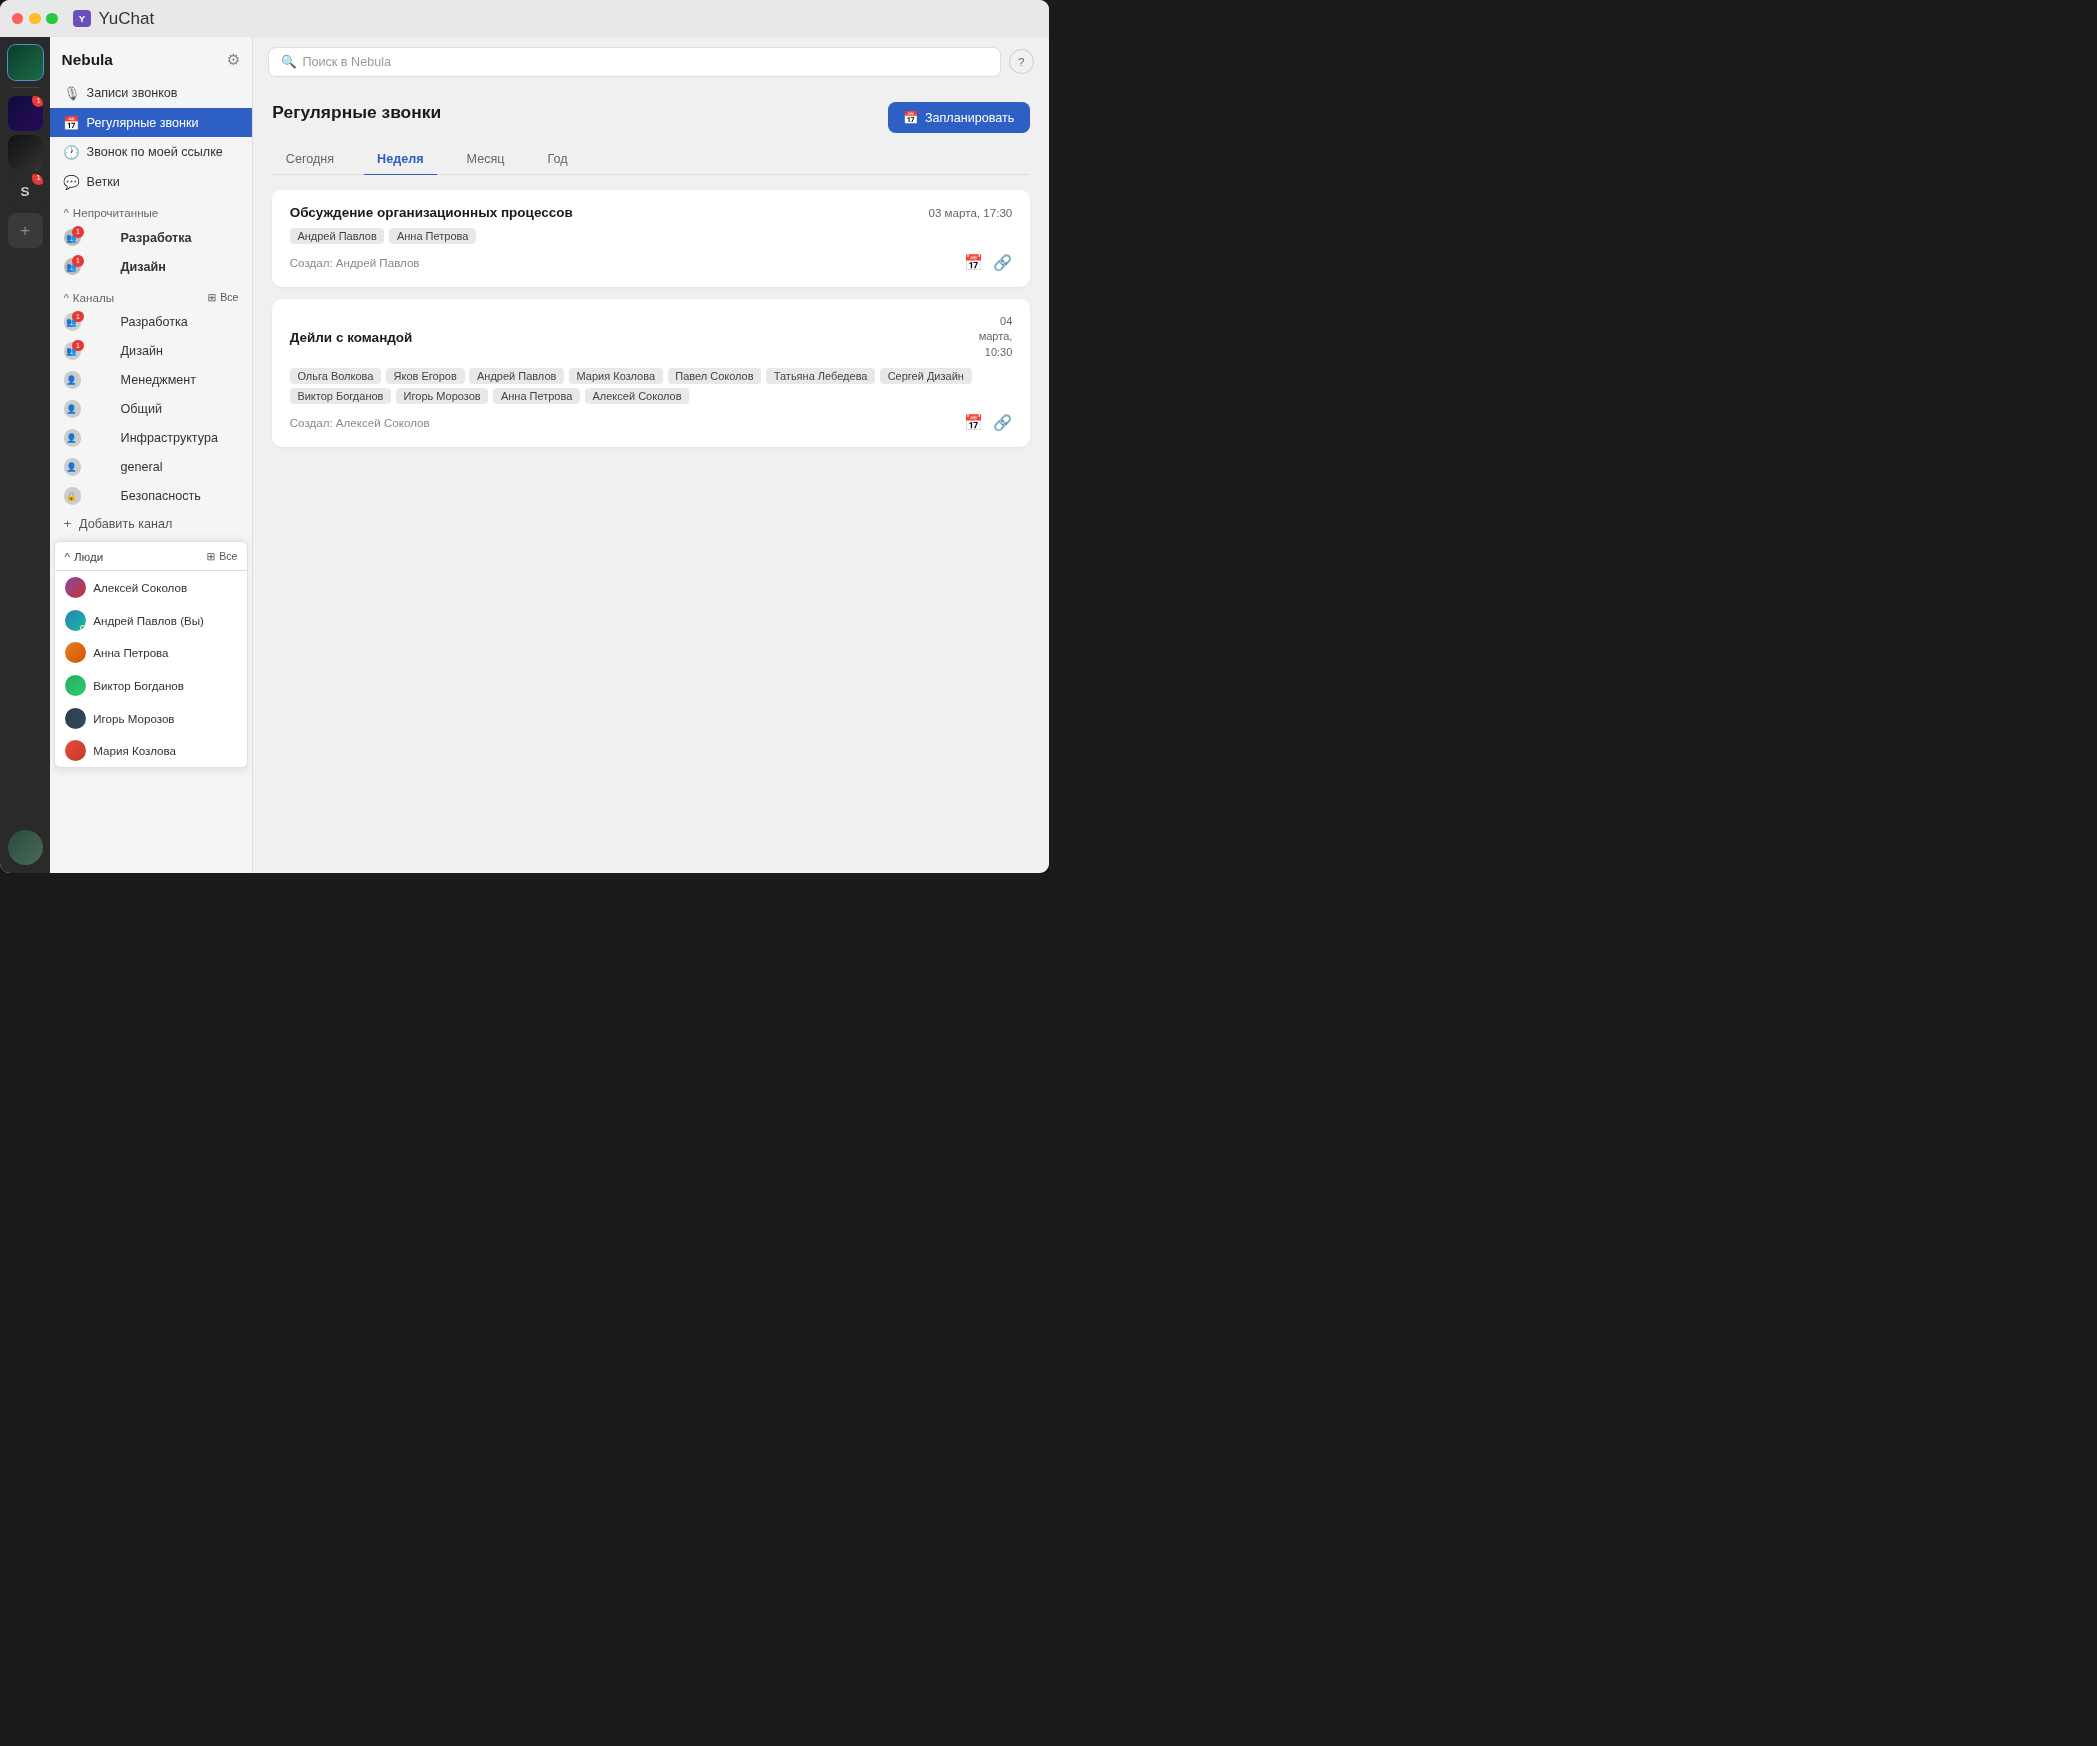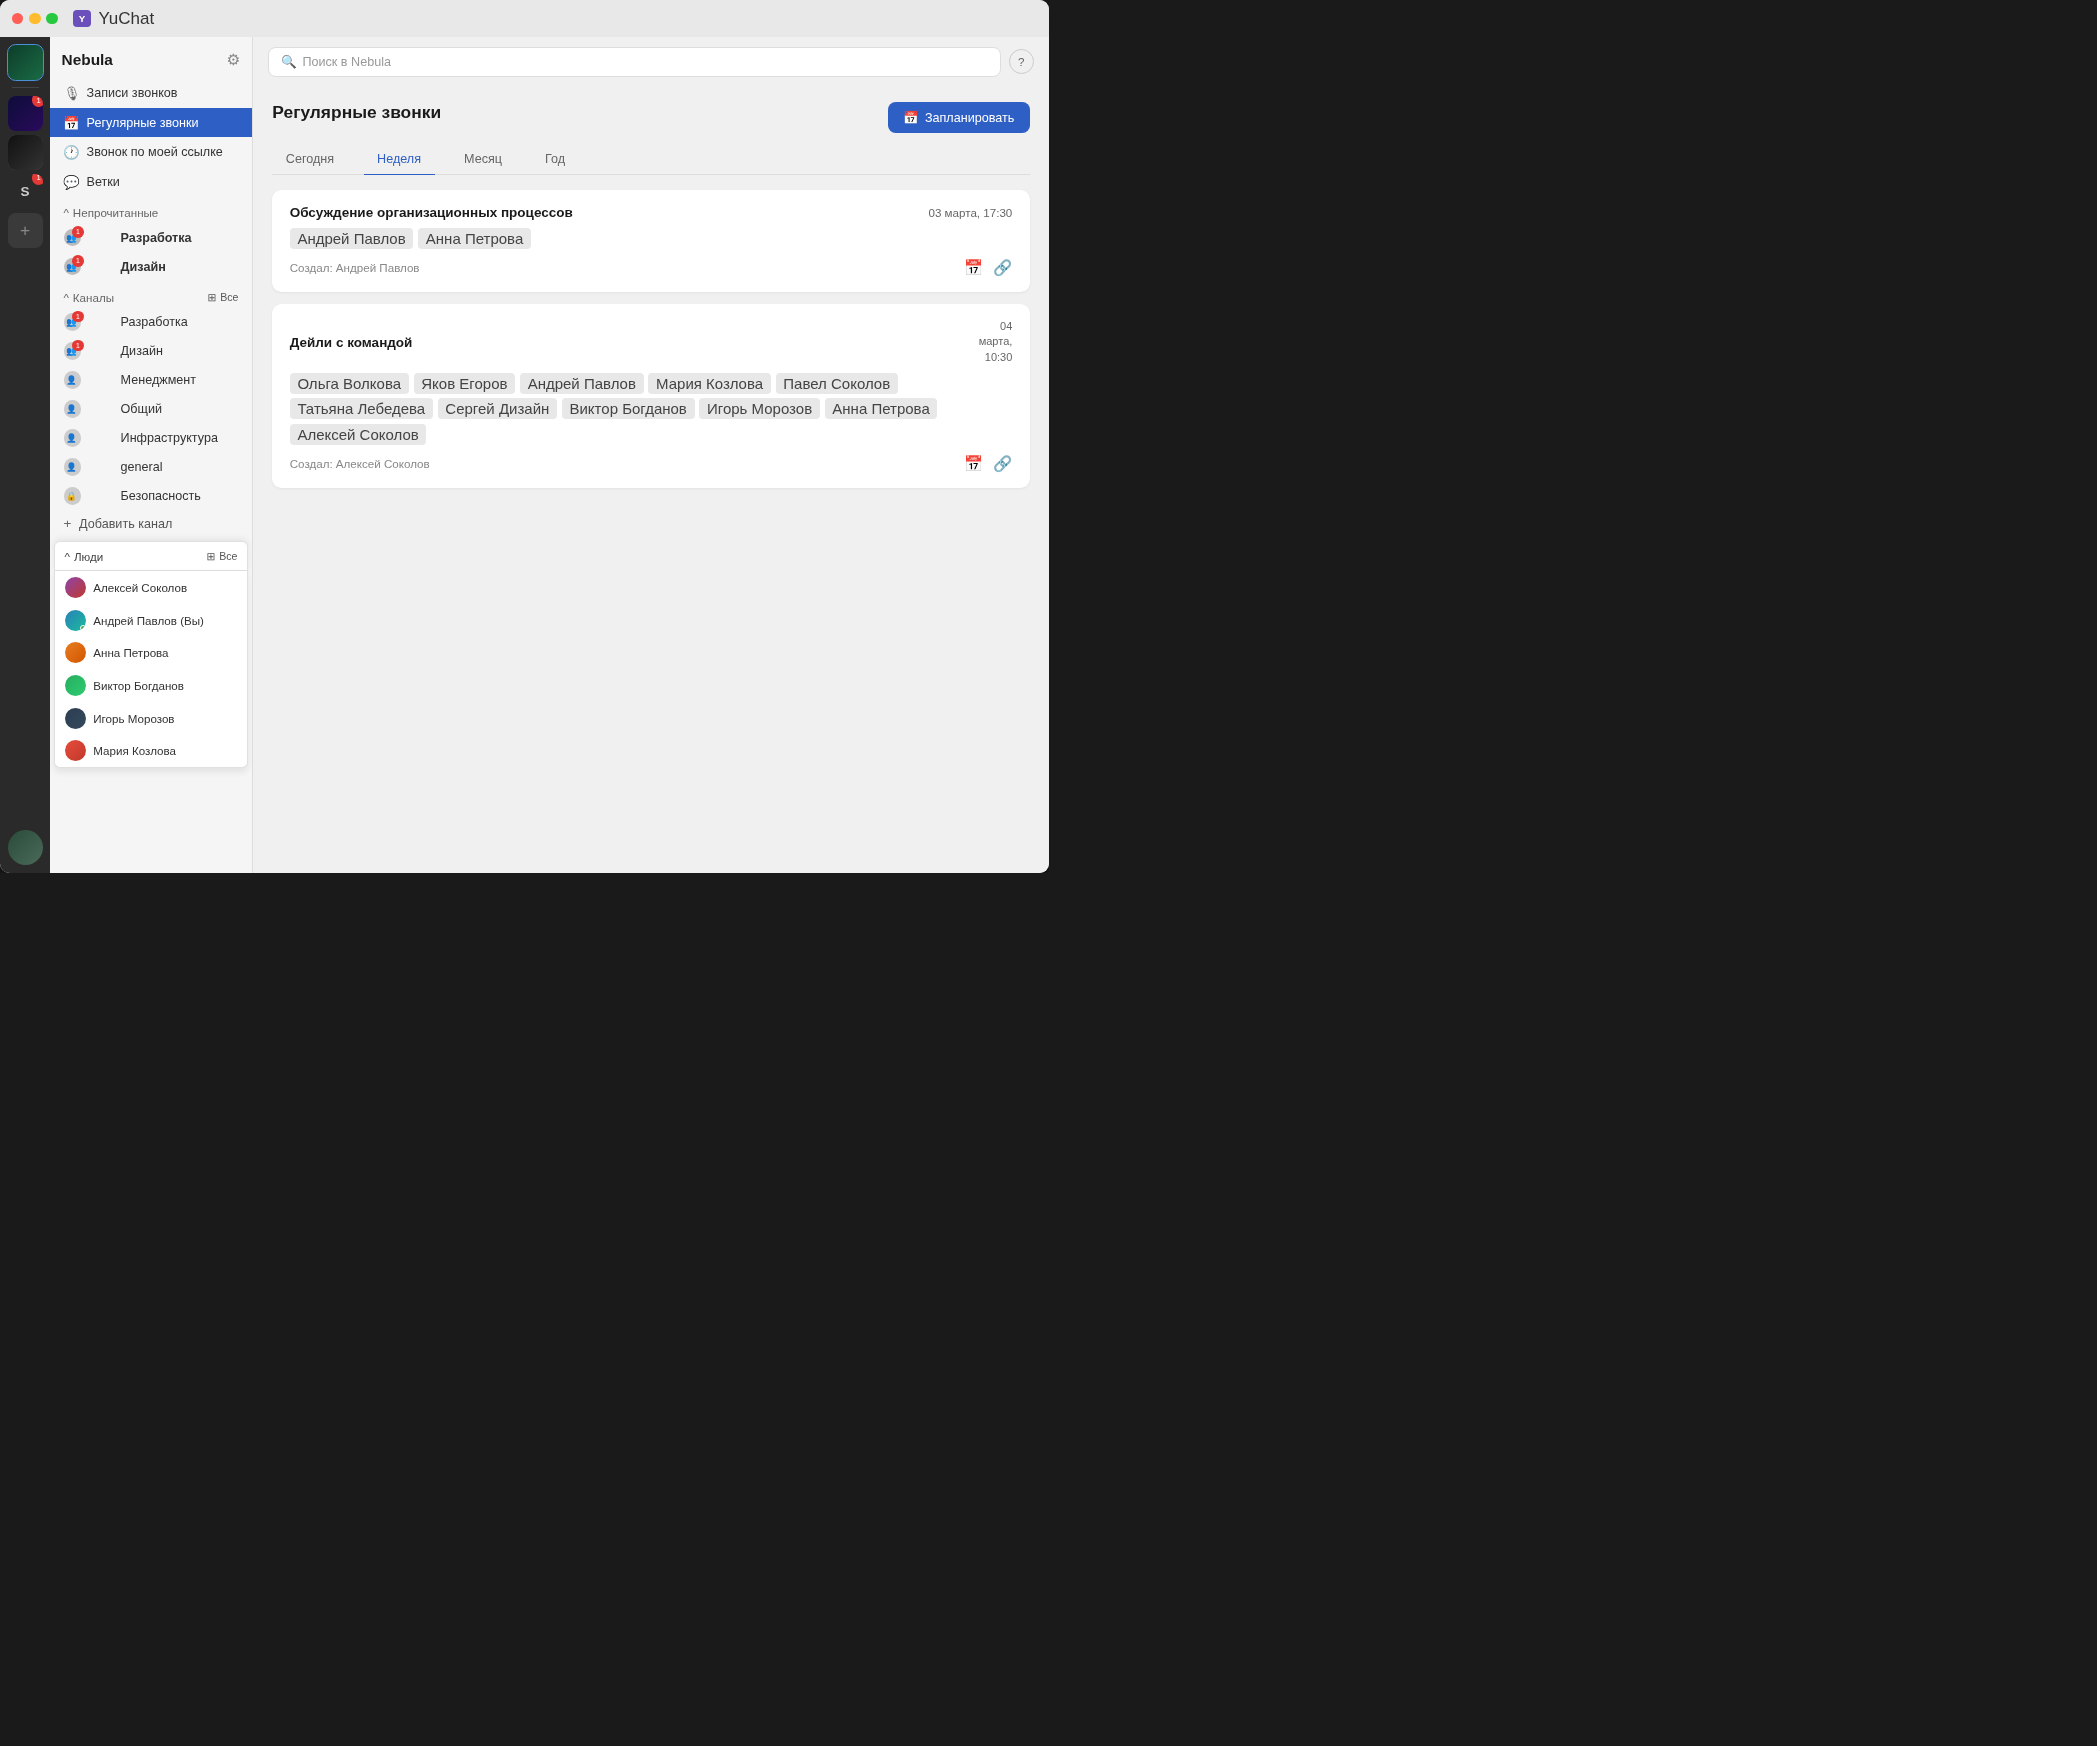--- a/index.html
+++ b/index.html
@@ -351,21 +351,21 @@
       padding: 7.7px 13.5px;
       font-size: 12.6px;
       color: #666;
       cursor: pointer;
       border-bottom: 1.9px solid transparent;
       margin-bottom: -1px;
     }
     .tab-item.active {
       color: #2d5fc4;
       border-bottom: 1.9px solid #2d5fc4;
-      font-weight: 400;
+      font-weight: 700;
     }
 
     
     .call-card {
       background: white;
       border-radius: 9.7px;
       padding: 15.4px 17.4px;
       margin-bottom: 11.6px;
       box-shadow: 0 1px 2.9px rgba(0,0,0,0.06);
     }
@@ -394,21 +394,21 @@
     .tags-row {
       display: flex;
       flex-wrap: wrap;
       gap: 4.8px;
       margin-bottom: 9.7px;
     }
     .tag {
       background: #e8e8e8;
       border-radius: 3.9px;
       padding: 1.9px 7.7px;
-      font-size: 15px;
+      font-size: 11px;
       color: #444;
     }
     .call-footer {
       display: flex;
       align-items: center;
       justify-content: space-between;
     }
     .call-creator {
       font-size: 11.6px;
       color: #888;

